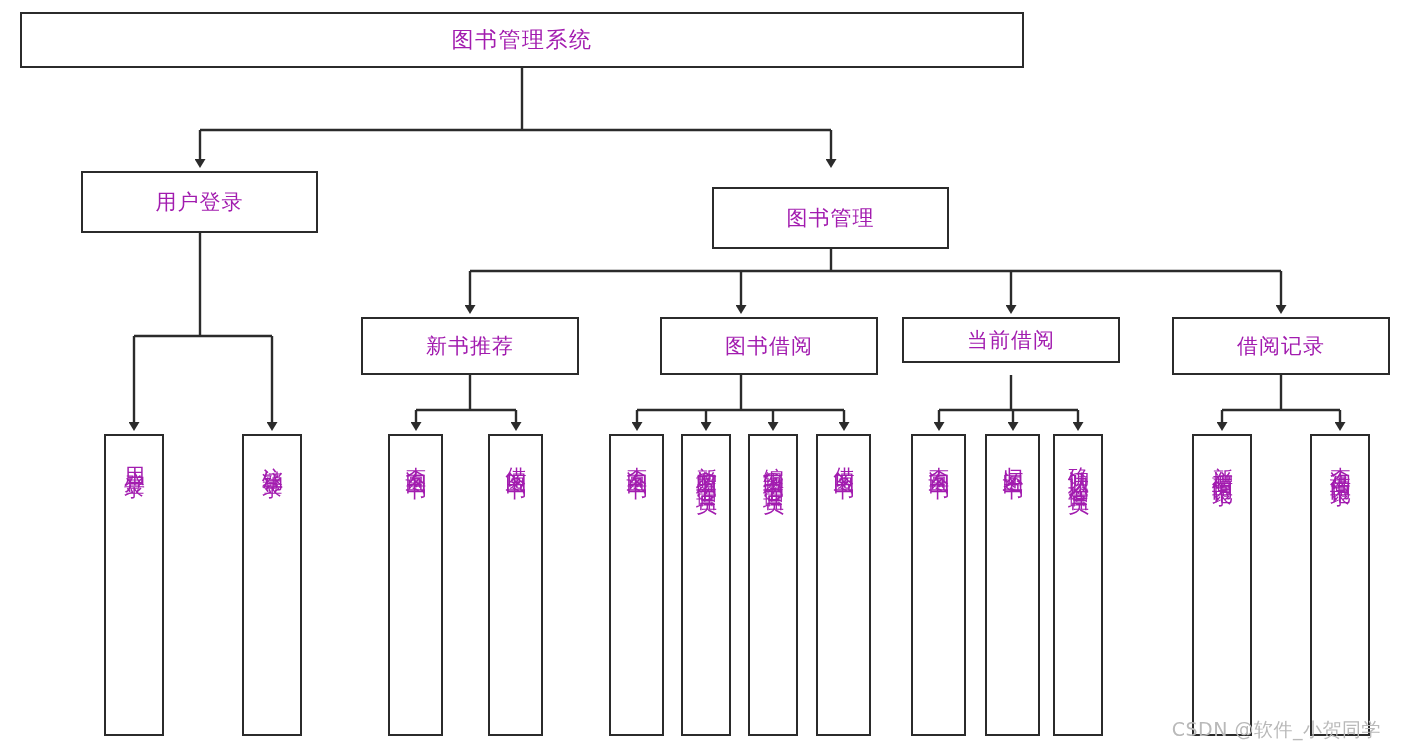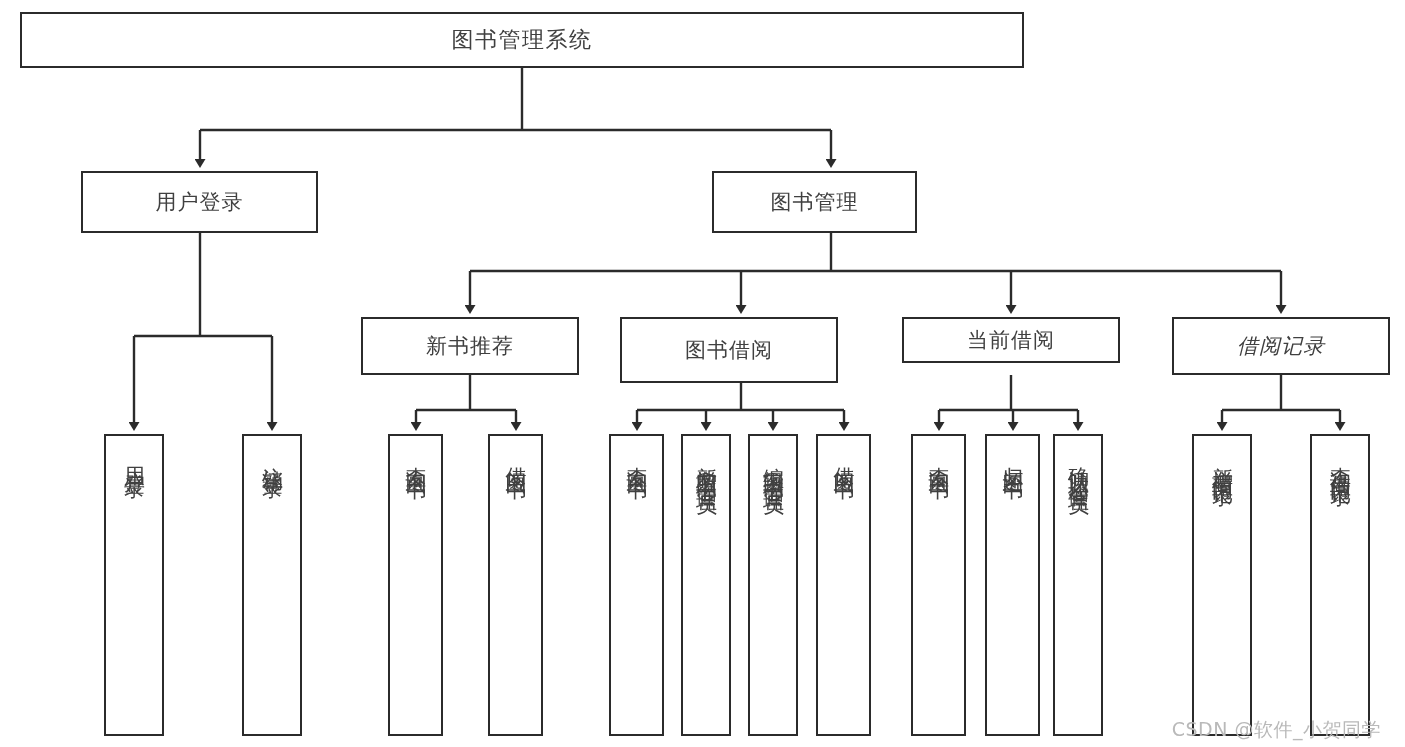--- a/index.html
+++ b/index.html
@@ -27,21 +27,21 @@
     pointer-events: none;
   }
   .node {
     position: absolute;
     box-sizing: border-box;
     background: #ffffff;
     border: 2px solid #2b2b2b;
     display: flex;
     align-items: center;
     justify-content: center;
-    color: #404040;
+    color: #a21caf;
     z-index: 2;
   }
   .node-label {
     display: block;
     text-align: center;
     line-height: 1.18;
     white-space: nowrap;
   }
   
   .node.horiz .node-label {
@@ -125,37 +125,37 @@
   </svg>
 
   <div class="node root horiz" style="left:20px; top:12px; width:1004px; height:56px;">
     <span class="node-label">图书管理系统</span>
   </div>
 
   <div class="node horiz" style="left:81px; top:171px; width:237px; height:62px;">
     <span class="node-label">用户登录</span>
   </div>
 
-  <div class="node horiz" style="left:712px; top:171px; width:205px; height:62px;">
+  <div class="node horiz" style="left:712px; top:187px; width:237px; height:62px;">
     <span class="node-label">图书管理</span>
   </div>
 
   <div class="node horiz" style="left:361px; top:317px; width:218px; height:58px;justify-content:center;">
     <span class="node-label">新书推荐</span>
   </div>
 
-  <div class="node horiz" style="left:620px; top:317px; width:218px; height:66px;">
+  <div class="node horiz" style="left:660px; top:317px; width:218px; height:58px;">
     <span class="node-label">图书借阅</span>
   </div>
 
   <div class="node horiz" style="left:902px; top:317px; width:218px; height:46px;">
     <span class="node-label">当前借阅</span>
   </div>
 
-  <div class="node horiz" style="left:1172px; top:317px; width:218px; height:58px;font-style:italic;">
+  <div class="node horiz" style="left:1172px; top:317px; width:218px; height:58px;">
     <span class="node-label">借阅记录</span>
   </div>
 
   <div class="node vert" style="left:104px; top:434px; width:60px; height:302px;">
     <span class="node-label">用户登录</span>
   </div>
 
   <div class="node vert" style="left:242px; top:434px; width:60px; height:302px;">
     <span class="node-label">注销登录</span>
   </div>

